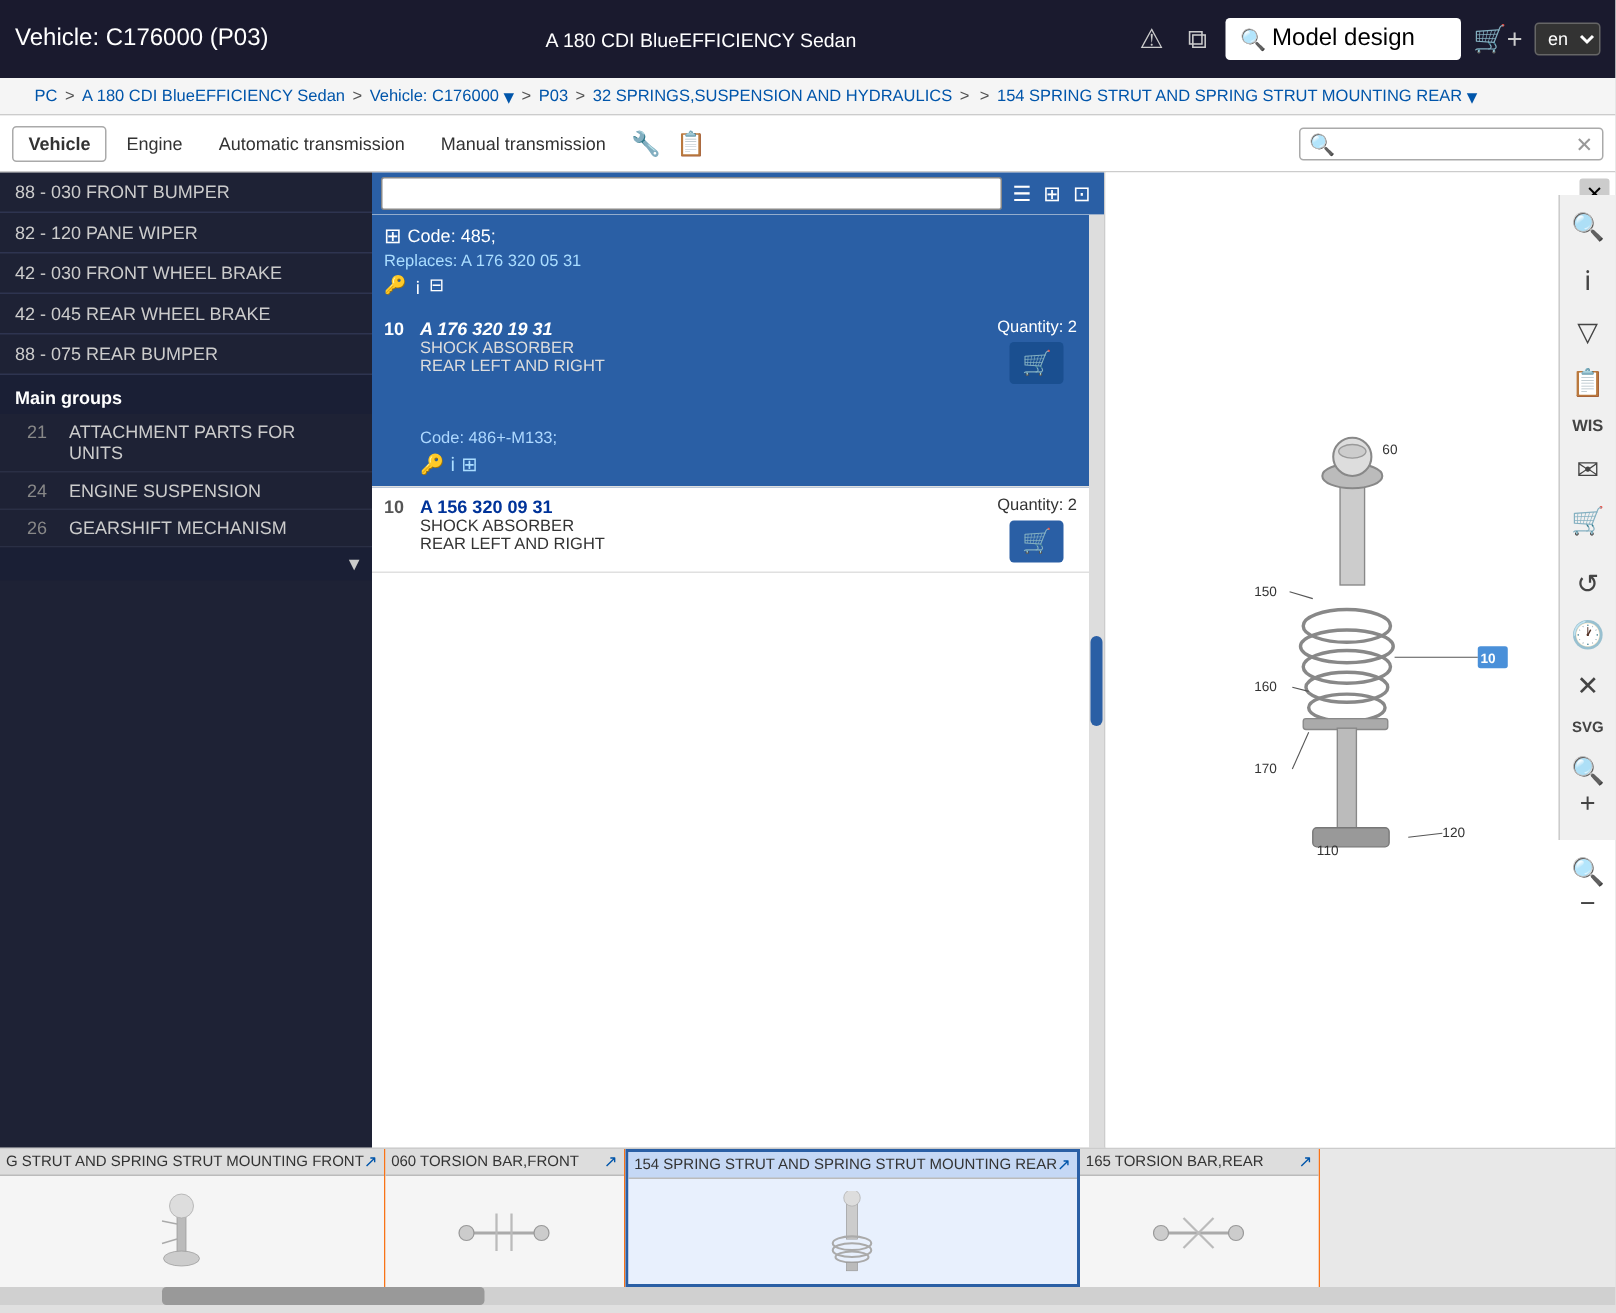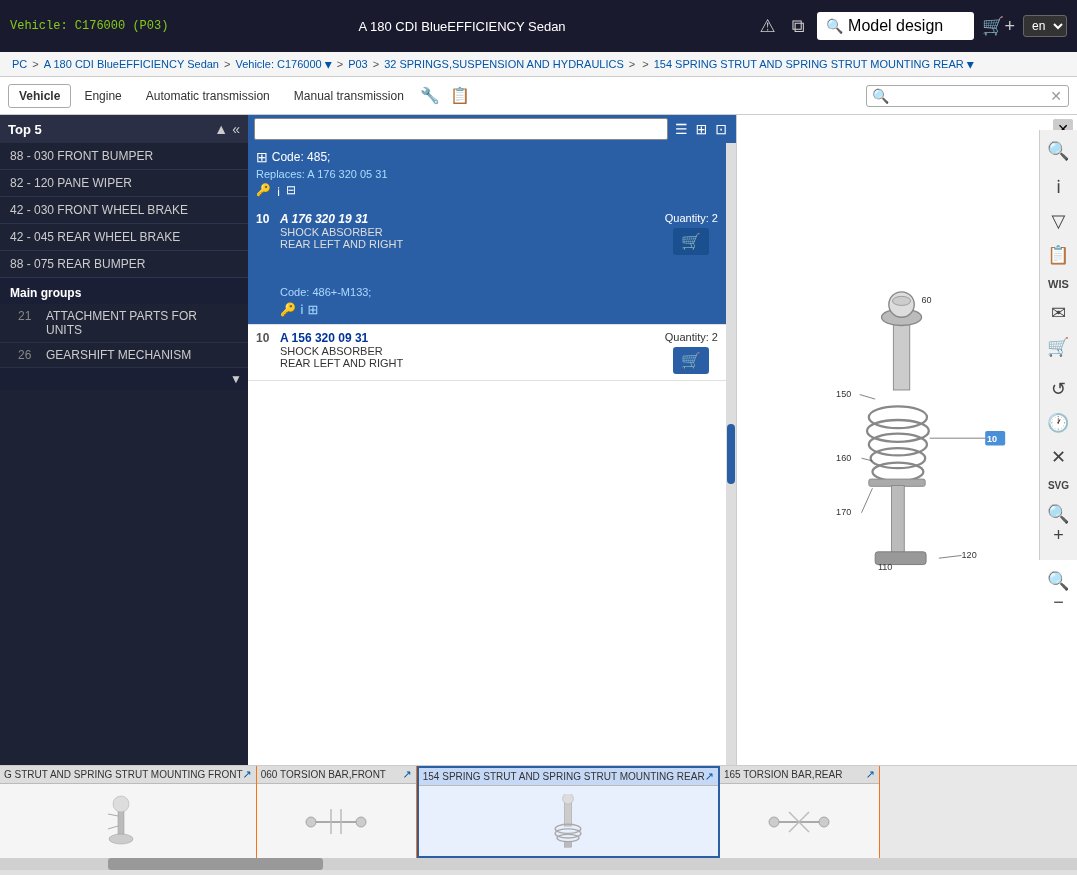--- a/index.html
+++ b/index.html
@@ -1,30 +1,30 @@
 <!DOCTYPE html>
 <html><head>
   <meta charset="utf-8">
   <style>
     * { margin: 0; padding: 0; box-sizing: border-box; }
     body { font-family: Arial, sans-serif; font-size: 12px; background: #e0e0e0; color: #222; overflow: hidden; width: 1077px; height: 875px; }
 
     
     #top-bar { display: flex; align-items: center; justify-content: space-between; background: #1a1a2e; padding: 6px 10px; height: 52px; }
-    #top-bar .vehicle-info { color: #84cc16; font-size: 12px; font-family: Liberation Mono, monospace; }
+    #top-bar .vehicle-info { color: #ffffff; font-size: 16px; }
     #top-bar .model-name { color: #fff; font-size: 13px; }
     #top-bar .top-icons { display: flex; align-items: center; gap: 8px; }
     .top-icon-btn { background: none; border: none; color: #ccc; cursor: pointer; font-size: 18px; padding: 4px; }
     .search-box-top { display: flex; align-items: center; background: #fff; border-radius: 3px; padding: 2px 6px; }
     .search-box-top input { border: none; outline: none; font-size: 12px; width: 130px; }
     .lang-select { background: #333; color: #fff; border: 1px solid #666; font-size: 12px; padding: 2px 4px; border-radius: 3px; }
     .cart-icon-top { color: #ccc; font-size: 18px; cursor: pointer; background: none; border: none; }
 
     
-    #breadcrumb { background: #f5f5f5; border-bottom: 1px solid #ccc; padding: 4px 12px; font-size: 11px; color: #0055aa; display: flex; align-items: center; flex-wrap: wrap; gap: 3px; }
+    #breadcrumb { background: #f5f5f5; border-bottom: 1px solid #ccc; padding: 4px 23px; font-size: 11px; color: #0055aa; display: flex; align-items: center; flex-wrap: wrap; gap: 3px; }
     #breadcrumb span { color: #555; }
     #breadcrumb a { color: #0055aa; text-decoration: none; cursor: pointer; }
     .bc-separator { color: #555; margin: 0 2px; }
 
     
     #main-toolbar { background: #ffffff; border-bottom: 1px solid #ccc; display: flex; align-items: center; justify-content: space-between; padding: 3px 8px; height: 38px; }
     #main-toolbar .tabs { display: flex; align-items: center; gap: 2px; }
     .tab-btn { background: none; border: 1px solid transparent; border-radius: 3px; padding: 4px 10px; cursor: pointer; font-size: 12px; color: #333; }
     .tab-btn.active { background: #fff; border-color: #aaa; font-weight: bold; }
     .tab-icon-btn { background: none; border: none; cursor: pointer; font-size: 16px; color: #555; padding: 2px 4px; }
@@ -184,36 +184,33 @@
   <button class="icon-tool-btn" title="Zoom in">🔍+</button>
   <div style="flex:1;"></div>
   <div style="width:6px;height:100px;background:#2a5fa5;border-radius:3px;margin:0 auto;"></div>
   <div style="flex:1;"></div>
   <button class="icon-tool-btn" title="Zoom out">🔍−</button>
 </div>
 
 <div id="content-area">
 
   <div id="left-sidebar">
-    <div class="sidebar-top">
-      <span class="sidebar-top-title">Top 5</span>
-      <div class="sidebar-top-icons">
-        <button class="sidebar-icon-btn">▲</button>
-        <button class="sidebar-icon-btn">«</button>
-      </div>
-    </div>
     <div class="sidebar-recent-item">88 - 030 FRONT BUMPER</div>
     <div class="sidebar-recent-item">82 - 120 PANE WIPER</div>
     <div class="sidebar-recent-item">42 - 030 FRONT WHEEL BRAKE</div>
     <div class="sidebar-recent-item">42 - 045 REAR WHEEL BRAKE</div>
     <div class="sidebar-recent-item">88 - 075 REAR BUMPER</div>
     <div class="sidebar-section-title">Main groups</div>
     <div class="sidebar-group-item">
       <span class="sidebar-group-num">21</span>
       <span>ATTACHMENT PARTS FOR UNITS</span>
+    </div>
+    <div class="sidebar-group-item">
+      <span class="sidebar-group-num">24</span>
+      <span>ENGINE SUSPENSION</span>
     </div>
     <div class="sidebar-group-item">
       <span class="sidebar-group-num">26</span>
       <span>GEARSHIFT MECHANISM</span>
     </div>
     <div class="sidebar-bottom-scroll">
       <button class="sidebar-scroll-btn">▼</button>
     </div>
   </div>
 

